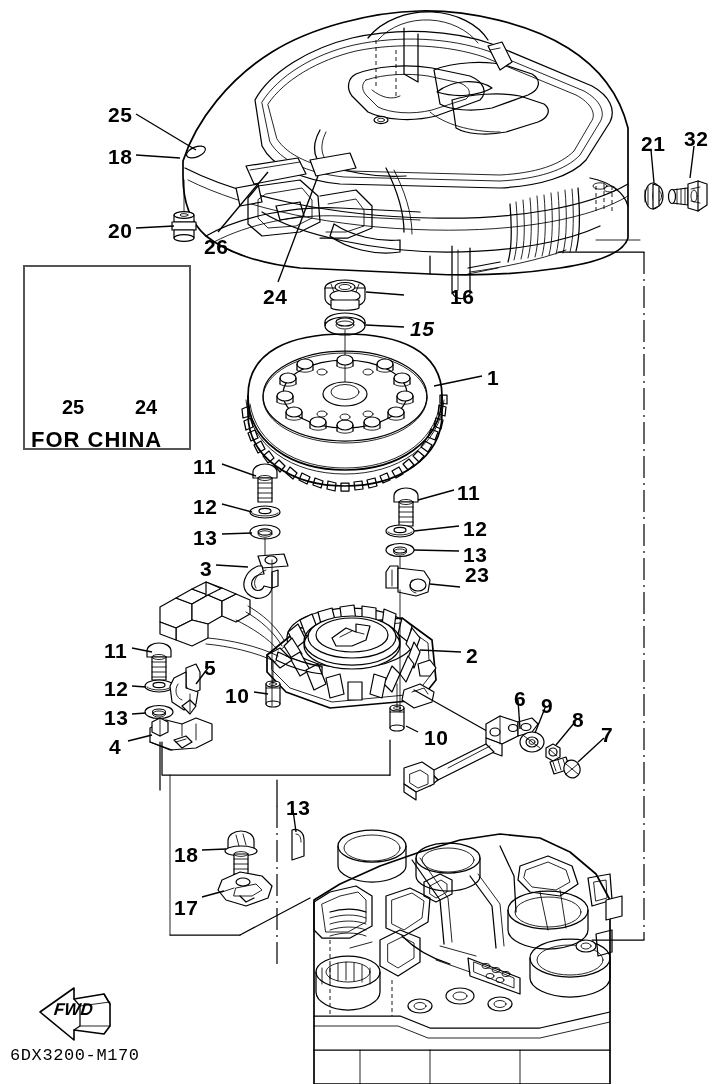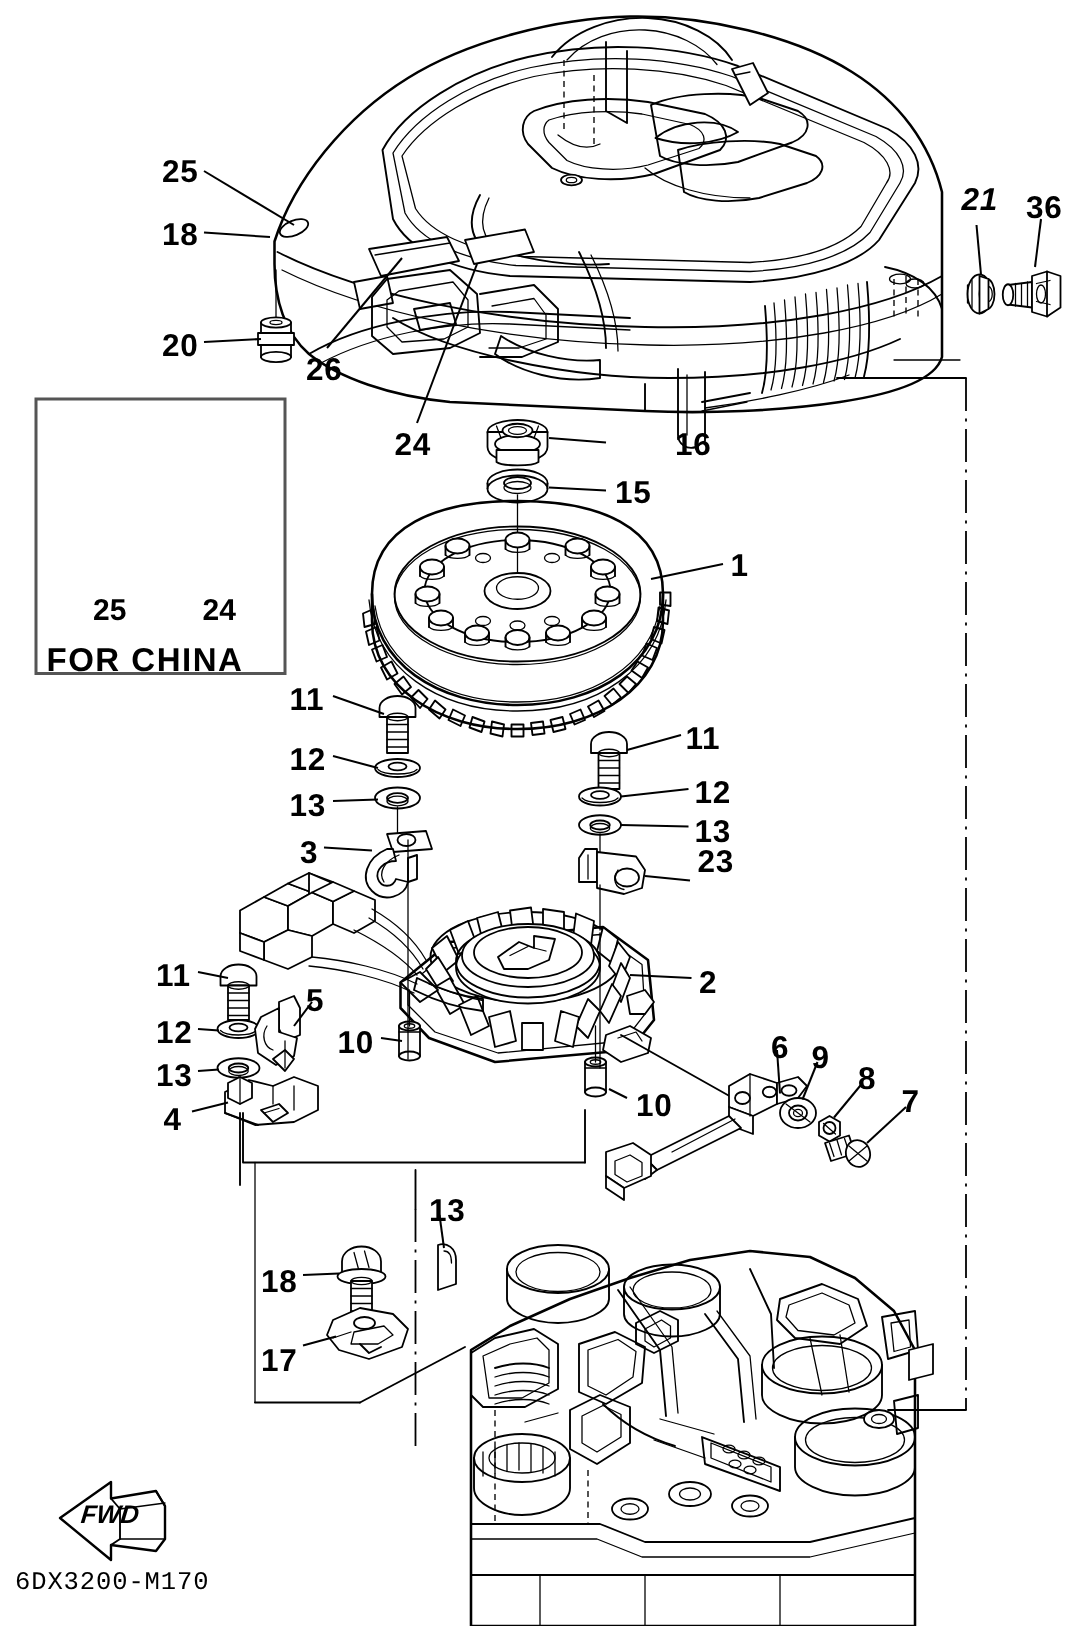--- a/index.html
+++ b/index.html
@@ -712,24 +712,24 @@
   <div class="inset-box"></div>
   <div class="inset-label">FOR CHINA</div>
   <div class="inset-num" style="left:62px;top:396px;">25</div>
   <div class="inset-num" style="left:135px;top:396px;">24</div>
 
   <div class="callout" style="left:108px;top:104px;">25</div>
   <div class="callout" style="left:108px;top:146px;">18</div>
   <div class="callout" style="left:108px;top:220px;">20</div>
   <div class="callout" style="left:204px;top:236px;text-align:center;">26</div>
   <div class="callout" style="left:263px;top:286px;">24</div>
-  <div class="callout" style="left:641px;top:123px;font-style:italic;">21</div>
-  <div class="callout" style="left:684px;top:128px;">36</div>
+  <div class="callout" style="left:641px;top:133px;">21</div>
+  <div class="callout" style="left:684px;top:128px;">32</div>
   <div class="callout" style="left:410px;top:286px;margin-left:40px;">16</div>
-  <div class="callout" style="left:410px;top:318px;">15</div>
+  <div class="callout" style="left:410px;top:318px;font-style:italic;">15</div>
   <div class="callout" style="left:487px;top:367px;">1</div>
   <div class="callout" style="left:193px;top:456px;">11</div>
   <div class="callout" style="left:193px;top:496px;">12</div>
   <div class="callout" style="left:193px;top:527px;">13</div>
   <div class="callout" style="left:200px;top:558px;">3</div>
   <div class="callout" style="left:457px;top:482px;">11</div>
   <div class="callout" style="left:463px;top:518px;">12</div>
   <div class="callout" style="left:463px;top:544px;">13</div>
   <div class="callout" style="left:465px;top:564px;">23</div>
   <div class="callout" style="left:466px;top:645px;">2</div>

